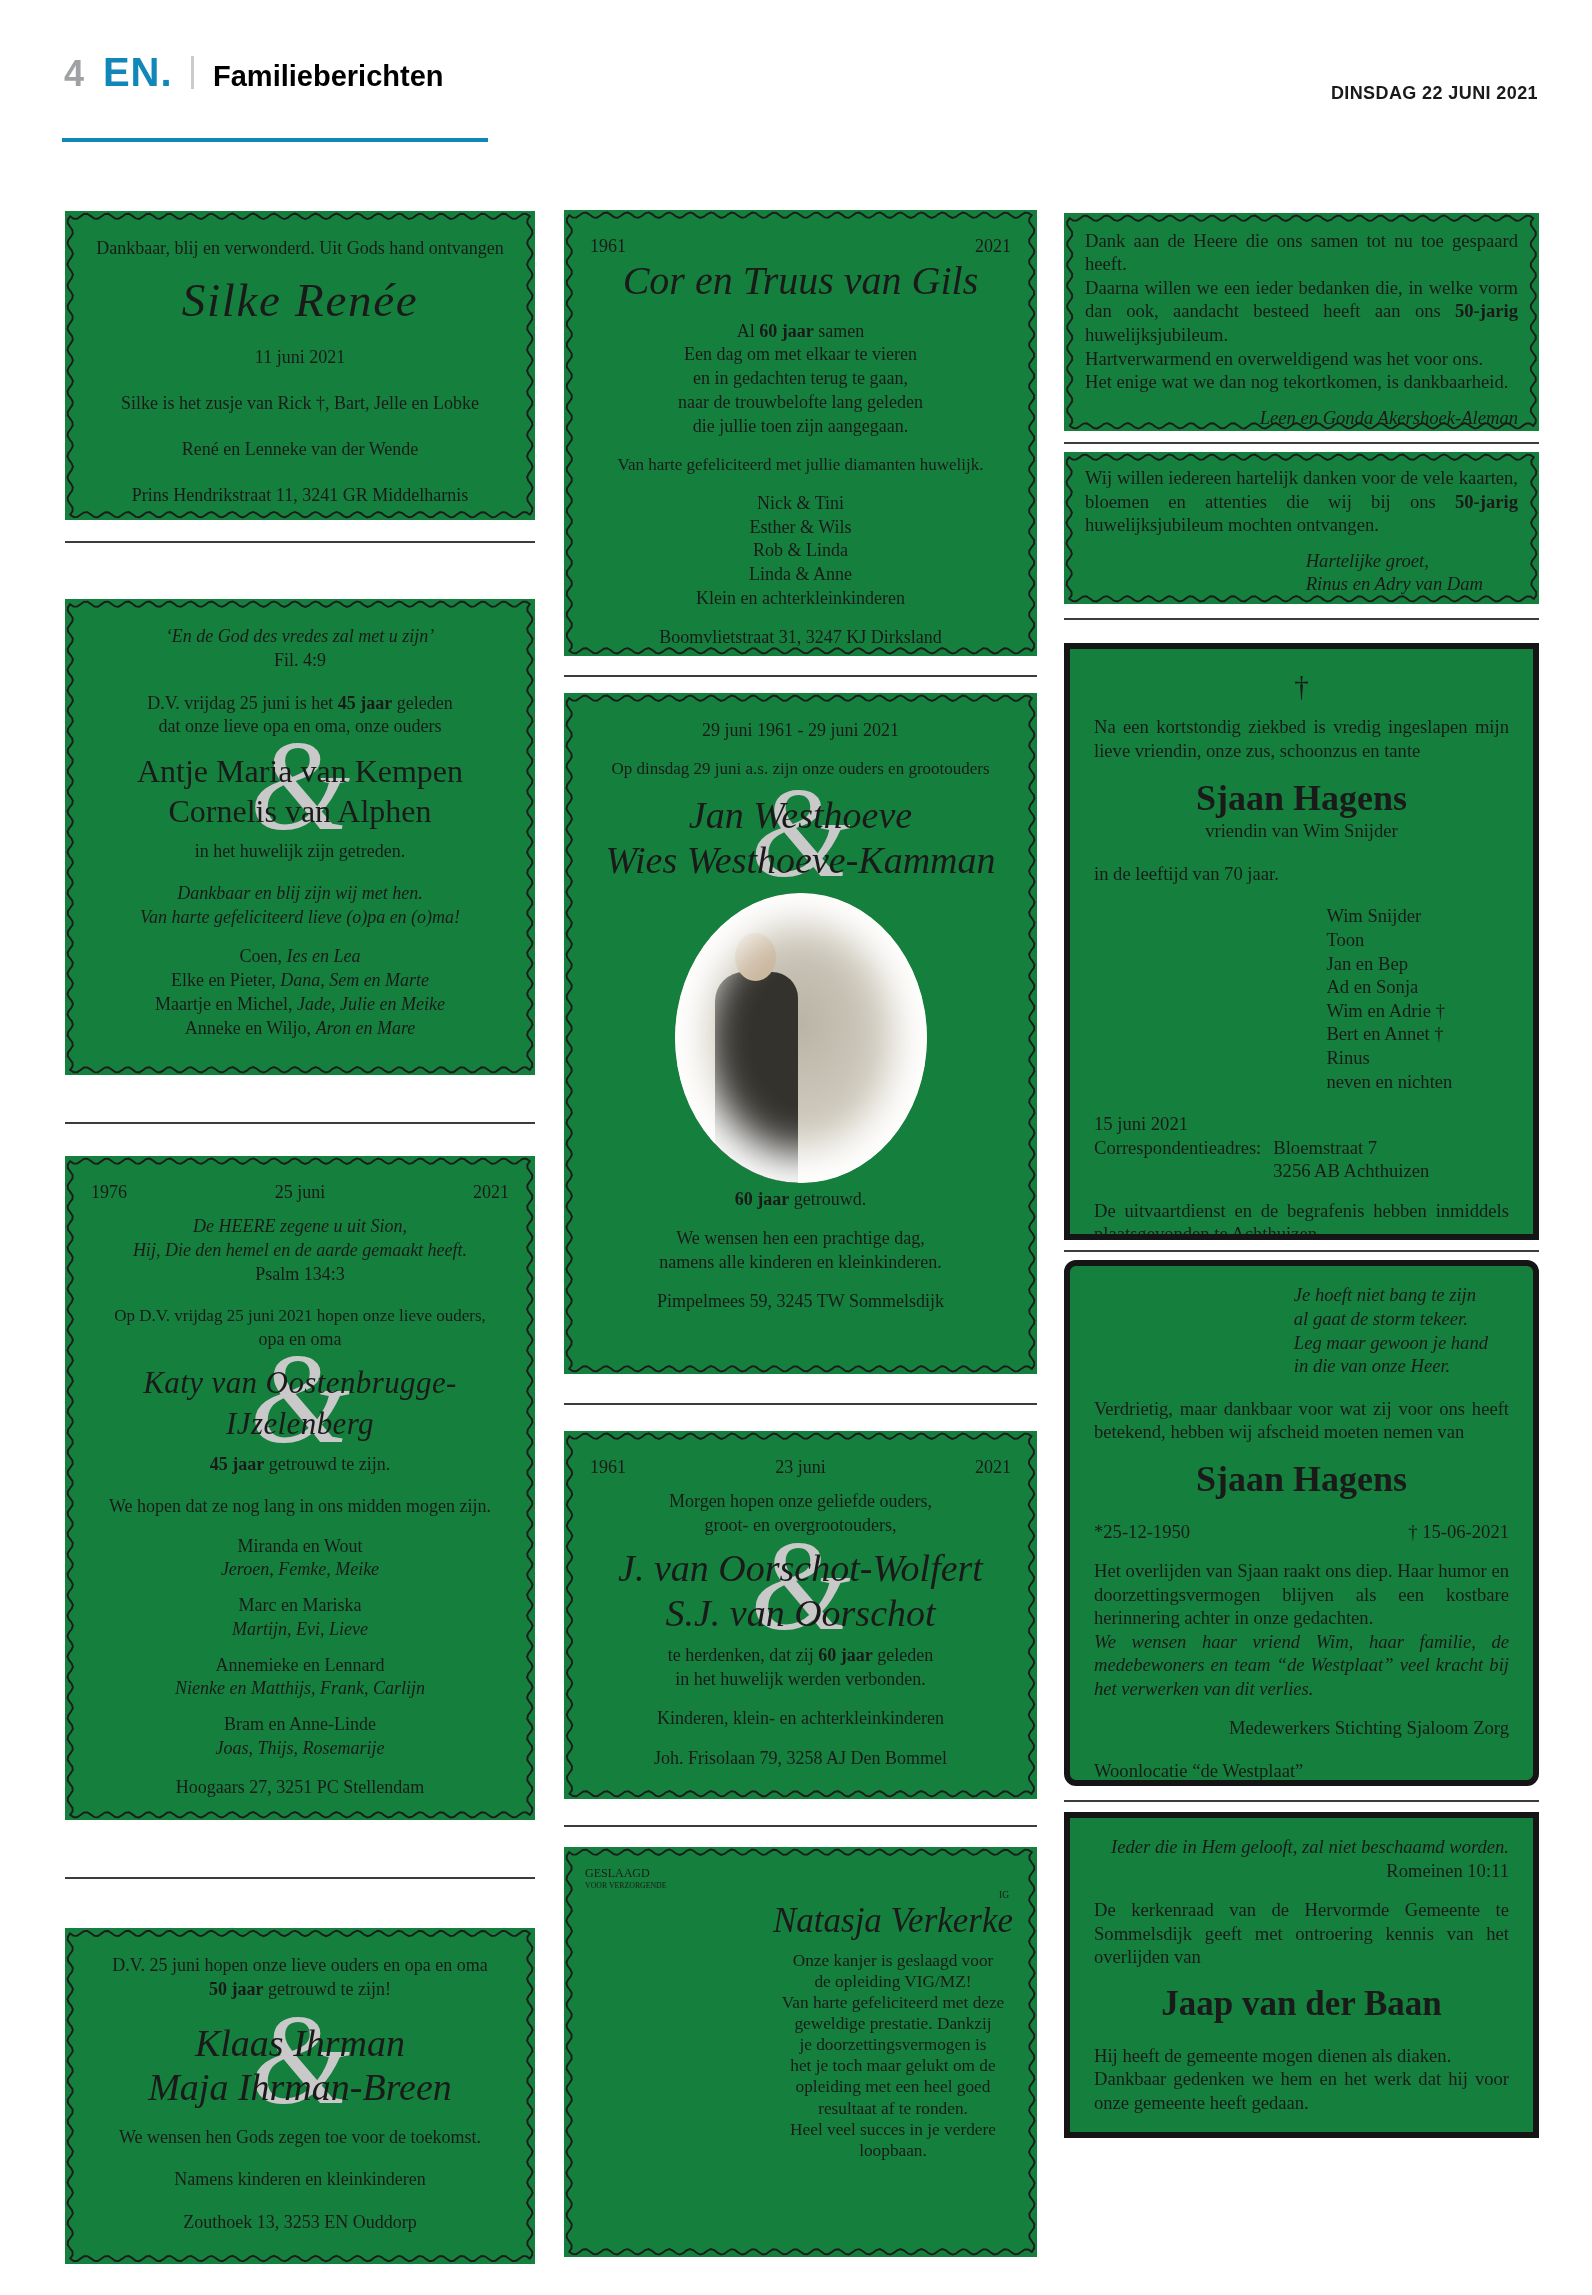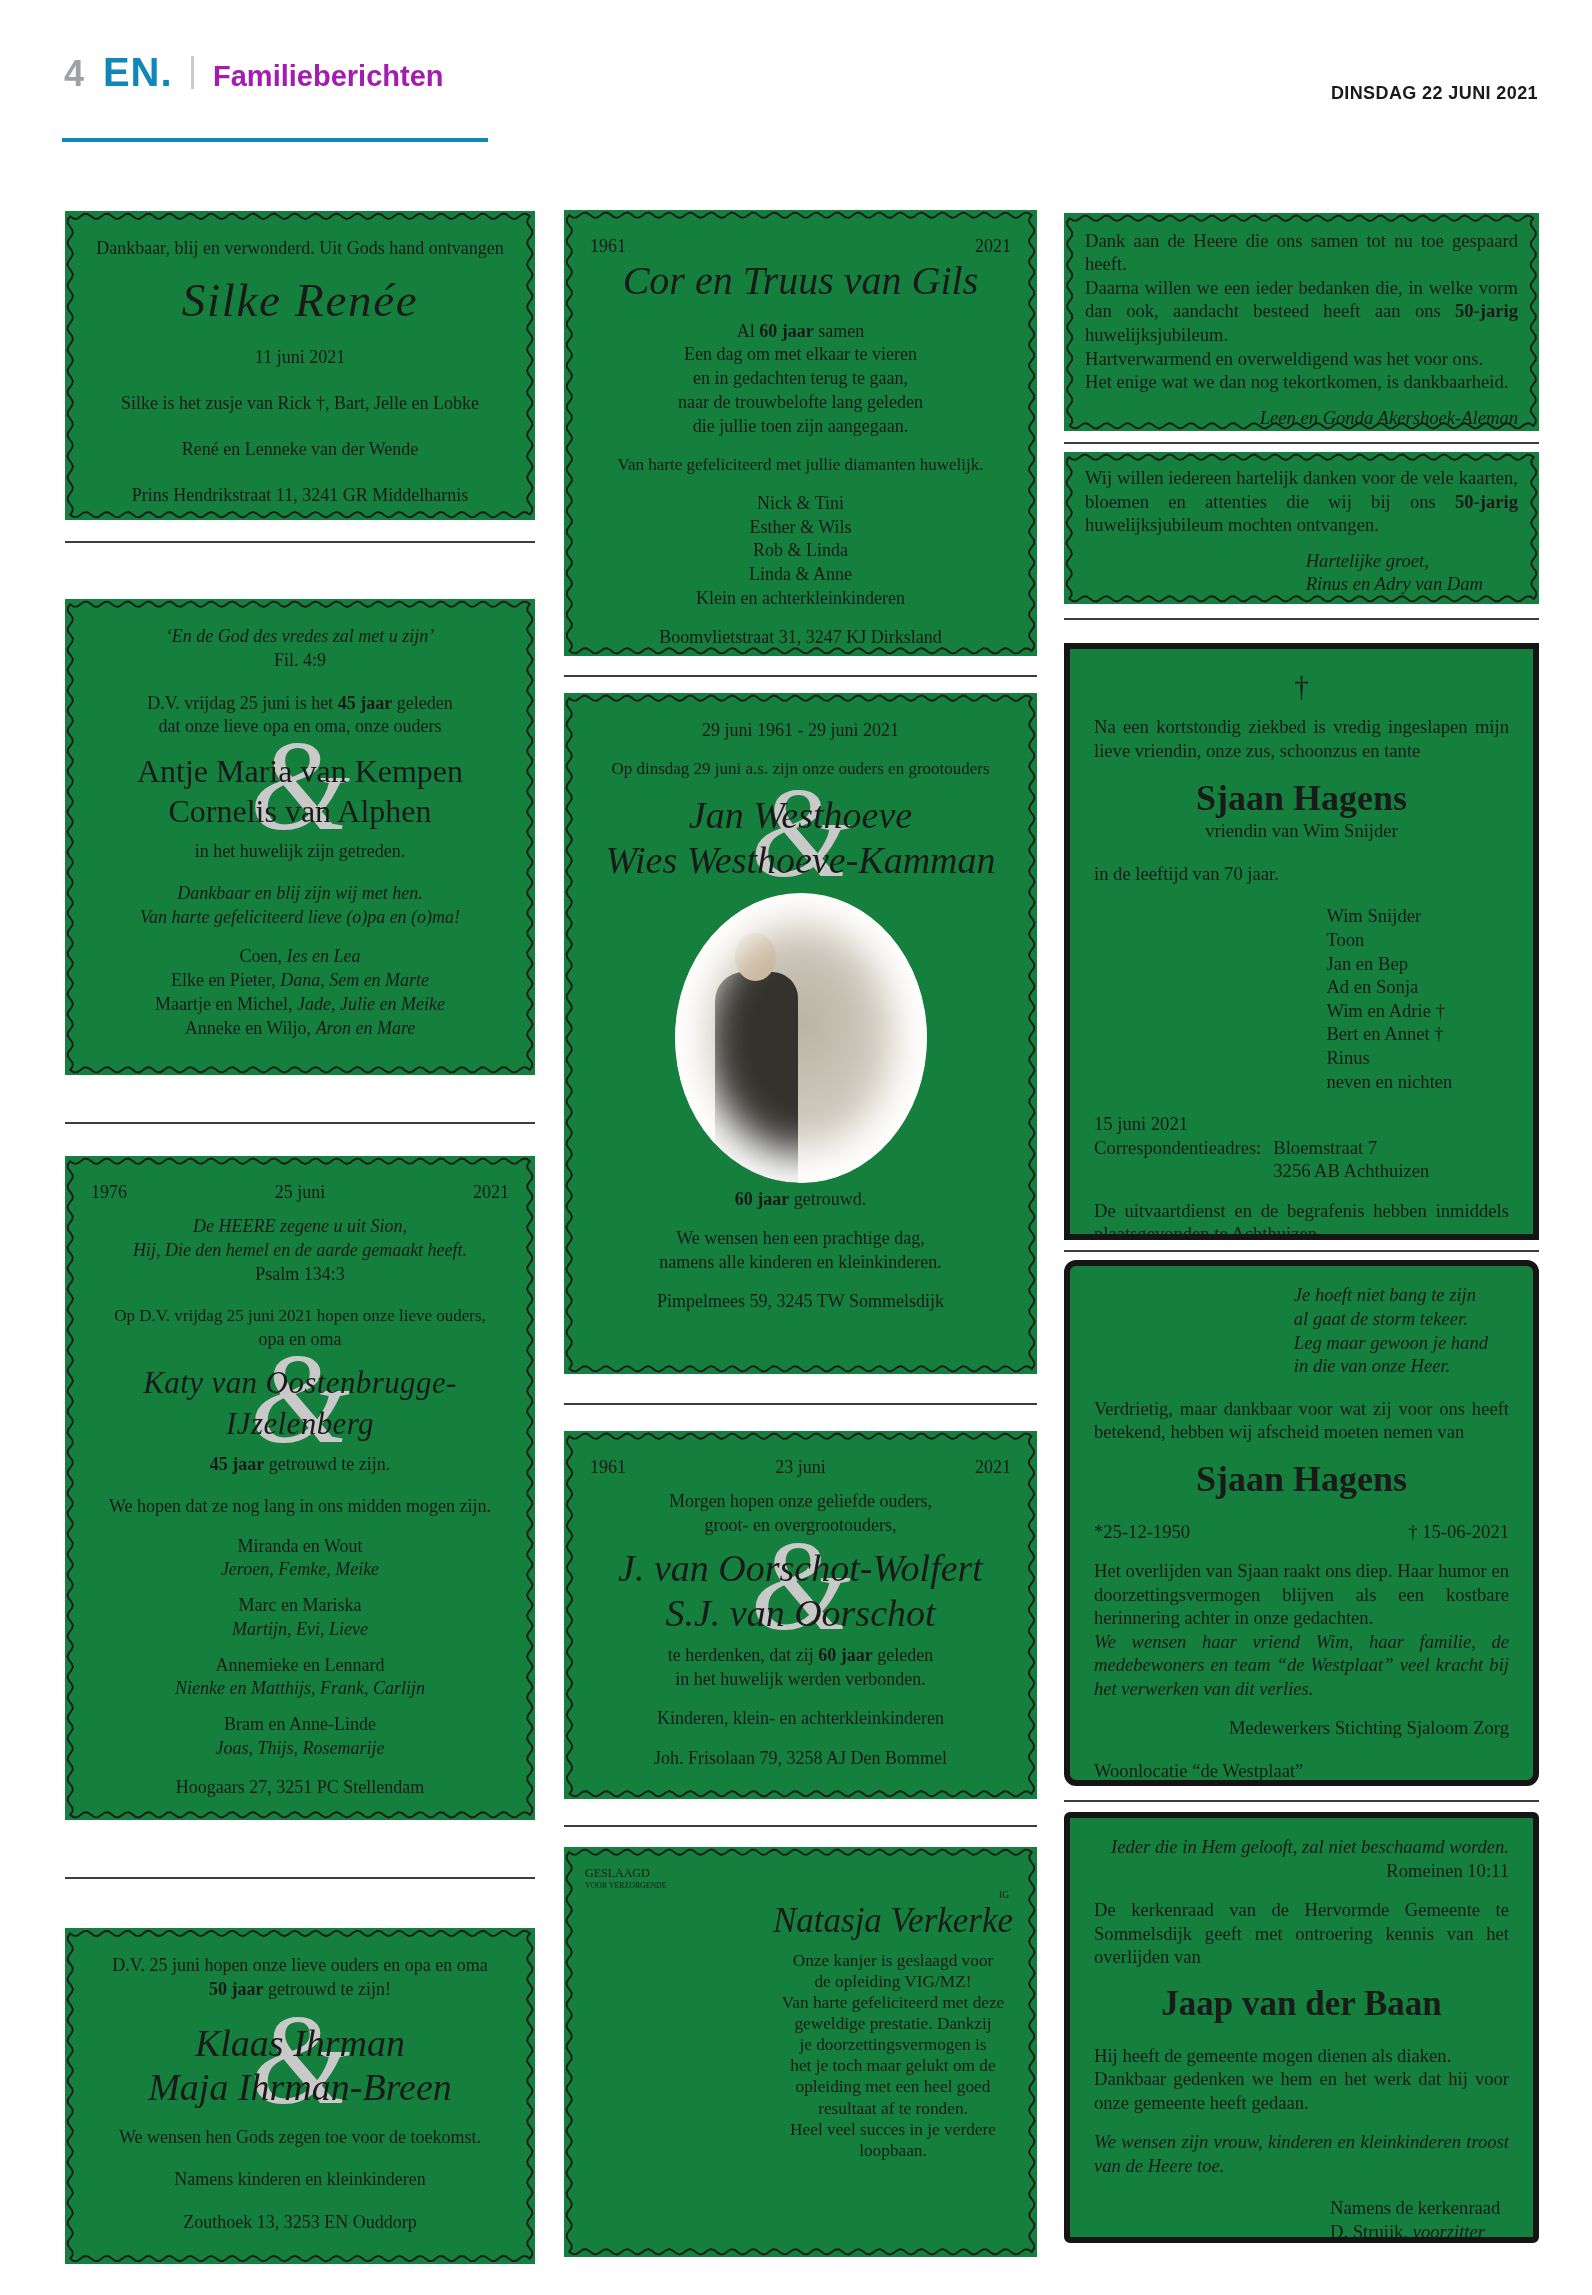--- a/index.html
+++ b/index.html
@@ -4,21 +4,21 @@
 <style>
   html,body{margin:0;padding:0;background:#ffffff;}
   .page{position:relative;width:1592px;height:2295px;background:#ffffff;overflow:hidden;
         font-family:"Liberation Serif","DejaVu Serif",serif;color:#1a1a1a;}
   
   .hdr{position:absolute;left:64px;top:50px;display:flex;align-items:baseline;gap:19px;
        font-family:"Liberation Sans","DejaVu Sans",sans-serif;}
   .pgnum{font-size:36px;font-weight:bold;color:#9fa2a5;}
   .brand{font-size:40px;font-weight:bold;color:var(--accent,#1186b8);letter-spacing:0.9px;}
   .hsep{display:inline-block;width:2.6px;height:33px;background:#c9cccd;align-self:center;}
-  .section{font-size:29px;font-weight:bold;color:#a21caf;}
+  .section{font-size:29px;font-weight:bold;color:#000000;}
   .hdate{position:absolute;right:54px;top:83px;font-family:"Liberation Sans","DejaVu Sans",sans-serif;
          font-size:18px;font-weight:bold;color:#1a1a1a;letter-spacing:0.4px;}
   .hrule{position:absolute;left:62px;top:138px;width:426px;height:4.3px;background:var(--accent,#1186b8);}
   
   .card{position:absolute;background:#15803d;box-sizing:border-box;overflow:hidden;}
   .card > *{position:relative;z-index:1;}
   .card > svg.wavy-svg{position:absolute;inset:0;z-index:0;pointer-events:none;}
   .wavy{padding:26px 26px;}
   .thick{border:6px solid #151515;padding:21px 24px;}
   .c{text-align:center;}
@@ -343,21 +343,21 @@
     <div class="rbody mt18" style="text-align:right;">Medewerkers Stichting Sjaloom Zorg</div>
     <div class="rbody mt22">
       <div>Woonlocatie “de Westplaat”</div>
       <div>Antoon Coolenstraat 136 - 138</div>
 
     </div>
   </div>
 
   <div class="hdiv" style="left:1064px;top:1800px;width:475px;"></div>
 
-  <div class="card thick" style="left:1064px;top:1812px;width:475px;height:431px;padding:17.3px 24px;border-radius:6px;">
+  <div class="card thick" style="left:1064px;top:1812px;width:475px;height:326px;padding:17.3px 24px;">
     <div class="rbody i" style="text-align:right;">Ieder die in Hem gelooft, zal niet beschaamd worden.</div>
     <div class="rbody" style="text-align:right;">Romeinen 10:11</div>
     <div class="rbody j mt18">De kerkenraad van de Hervormde Gemeente te Sommelsdijk geeft met ontroering kennis van het overlijden van</div>
     <div class="deathname c mt18" style="font-size:35px;">Jaap van der Baan</div>
     <div class="rbody mt22">Hij heeft de gemeente mogen dienen als diaken.</div>
     <div class="rbody j">Dankbaar gedenken we hem en het werk dat hij voor onze gemeente heeft gedaan.</div>
     <div class="rbody j i mt18">We wensen zijn vrouw, kinderen en kleinkinderen troost van de Heere toe.</div>
     <div class="rightblock rbody mt22" style="margin-right:8.6px;">
       <div>Namens de kerkenraad</div>
       <div><span>D. Struijk, </span><span class="i">voorzitter</span></div>

